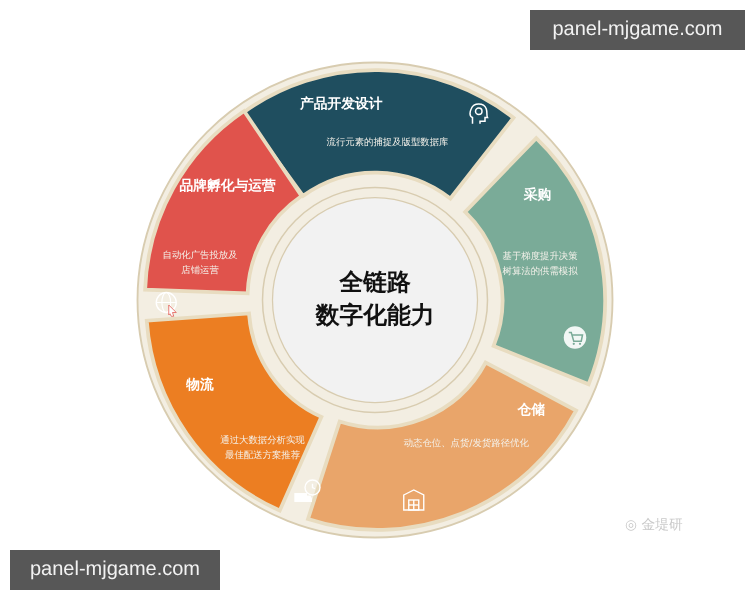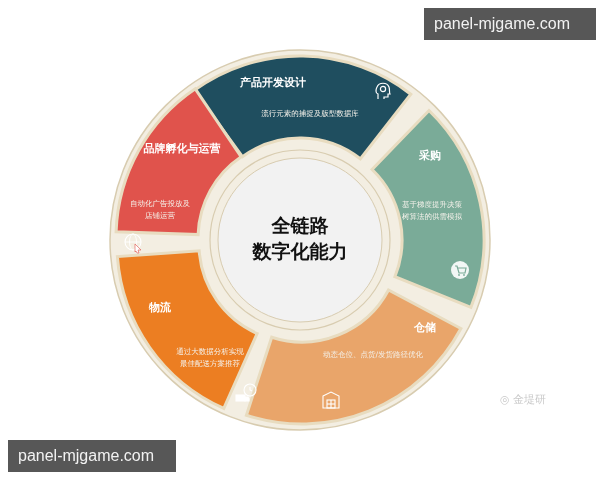--- a/index.html
+++ b/index.html
@@ -4,24 +4,24 @@
 <style>
   html, body { margin:0; padding:0; }
   body { width:600px; height:480px; background:#ffffff; position:relative; overflow:hidden;
          font-family:"DejaVu Sans", sans-serif; }
   #diagram { position:absolute; left:0; top:0; width:600px; height:480px; }
   .seg-title { font-size:11px; font-weight:bold; fill:#ffffff; }
   .seg-desc { font-size:7.5px; fill:#f4f1ea; }
   .center-text { font-size:19px; font-weight:bold; fill:#111111; }
   .watermark { position:absolute; background:#575757; color:#f2f2f2;
                font-family:"Liberation Sans", sans-serif; font-size:16px;
-               padding:0 10px; height:32px; line-height:32px; }
+               padding:0 10px; height:32px; line-height:32px;text-align:center; }
   #wm-top { left:424px; top:8px; width:152px; }
   #wm-bottom { left:8px; top:440px; width:148px; }
-  .source { position:absolute; left:500px; top:392px; font-size:11px; color:#c9c9c9; }
+  .source { position:absolute; left:500px; top:412px; font-size:11px; color:#c9c9c9; }
 </style>
 </head>
 <body>
 
 <svg id="diagram" viewBox="0 0 600 480">
 
   <circle cx="300" cy="240" r="190" fill="#f3eee2" stroke="#d8ccb0" stroke-width="1.5"></circle>
 
   <g id="segments">
     <path id="seg-product" stroke="#e8dcc0" stroke-width="3" d="M194.2 90.4 A180 180 0 0 1 410.8 94.2 L360.3 158.8 A98 98 0 0 0 242.4 156.7 Z" fill="#1f4e5f"></path>

